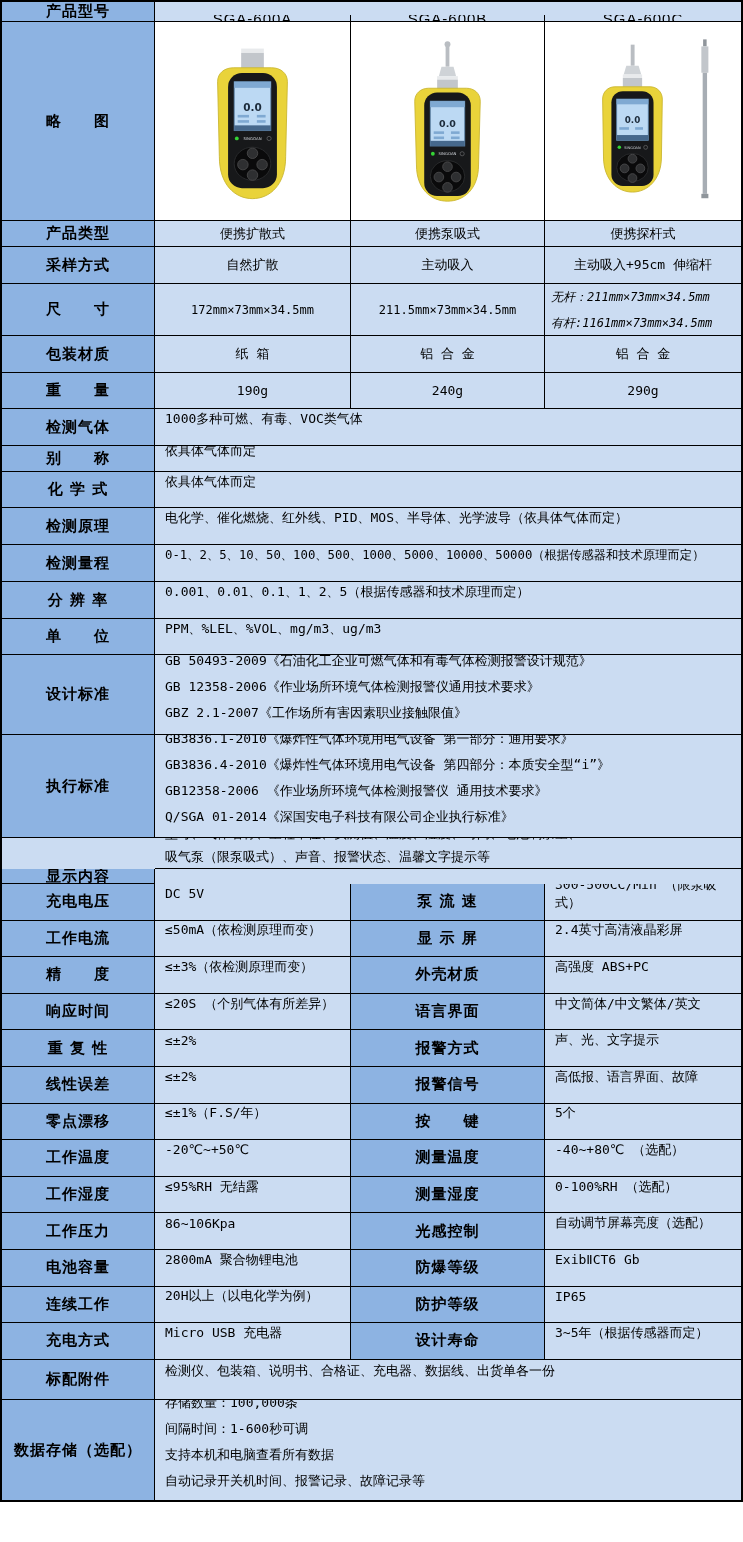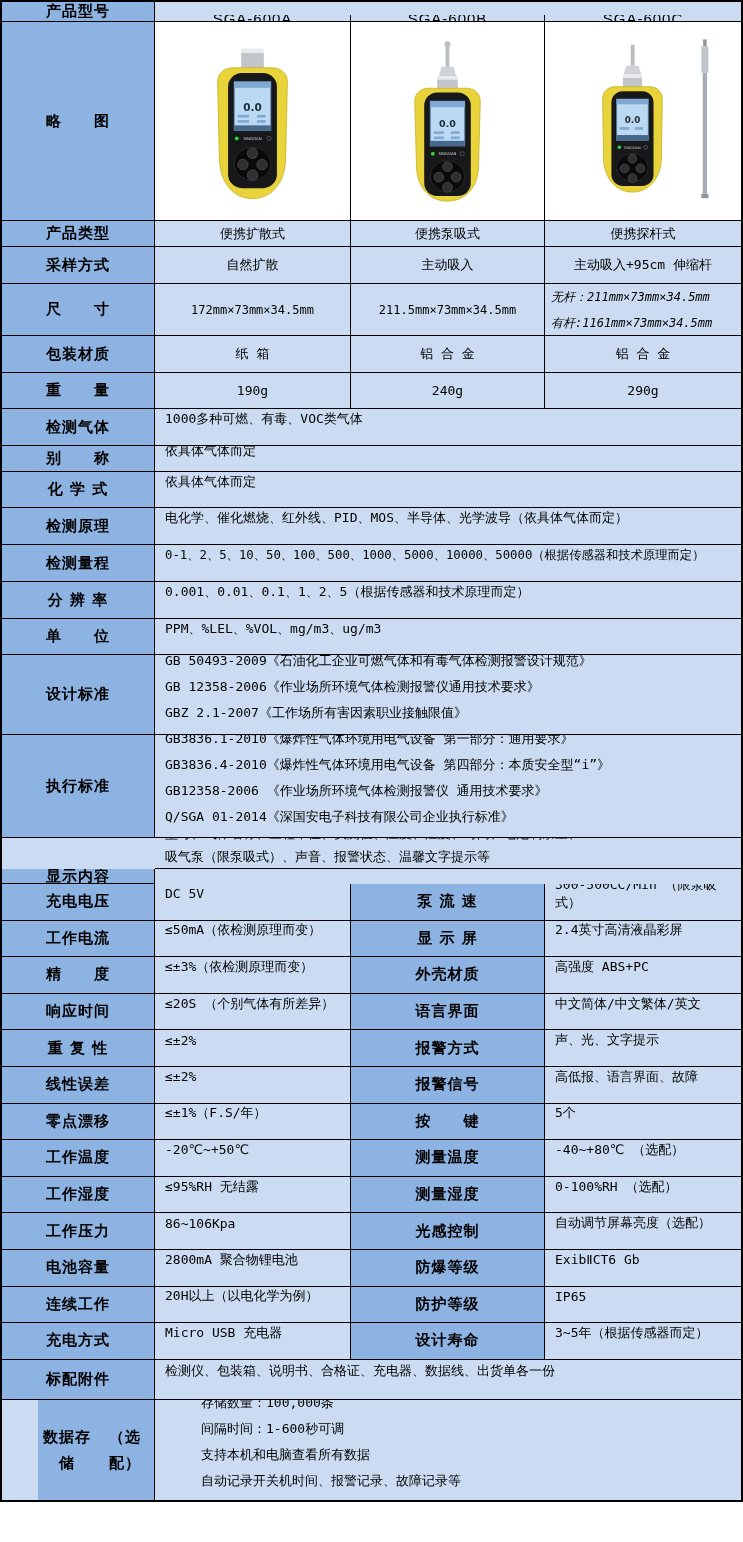--- a/index.html
+++ b/index.html
@@ -19,21 +19,21 @@
     grid-template-columns: 153px 196px 194px 196px;
   }
   .cell {
     border-right: 1px solid #000;
     border-bottom: 1px solid #000;
     display: flex;
     align-items: center;
     overflow: hidden;
   }
   .cell.last { border-right: none; }
-  .cell.bb0 { border-bottom: none; margin-left: 36px; }
+  .cell.bb0 { border-bottom: none; }
   .lbl {
     background: #8db3e2;
     justify-content: center;
     font-weight: bold;
     font-size: 15px;
     letter-spacing: 1px;
     text-align: center;
   }
   .val {
     background: #cbdcf2;

